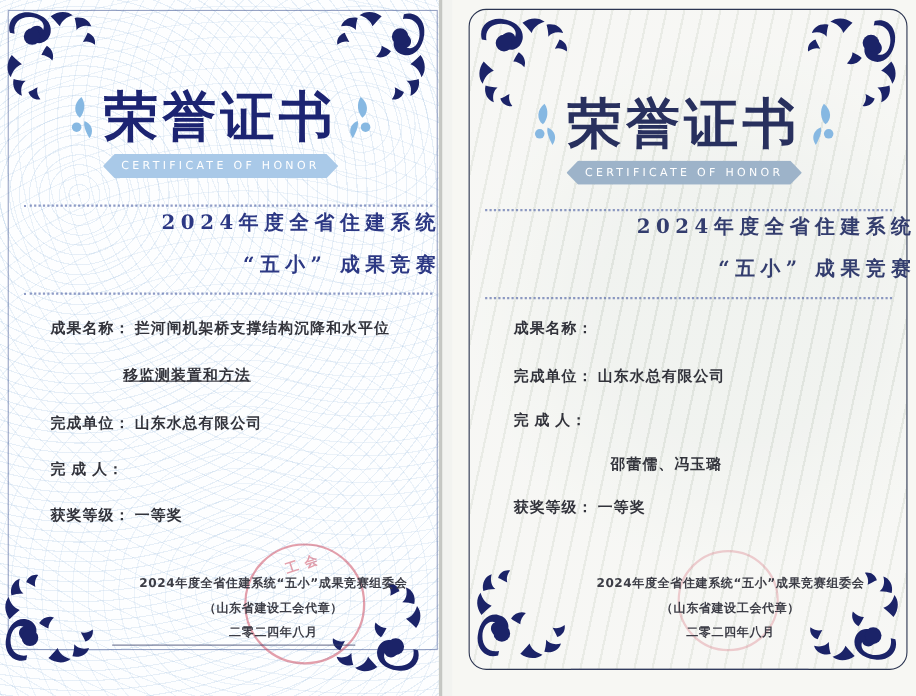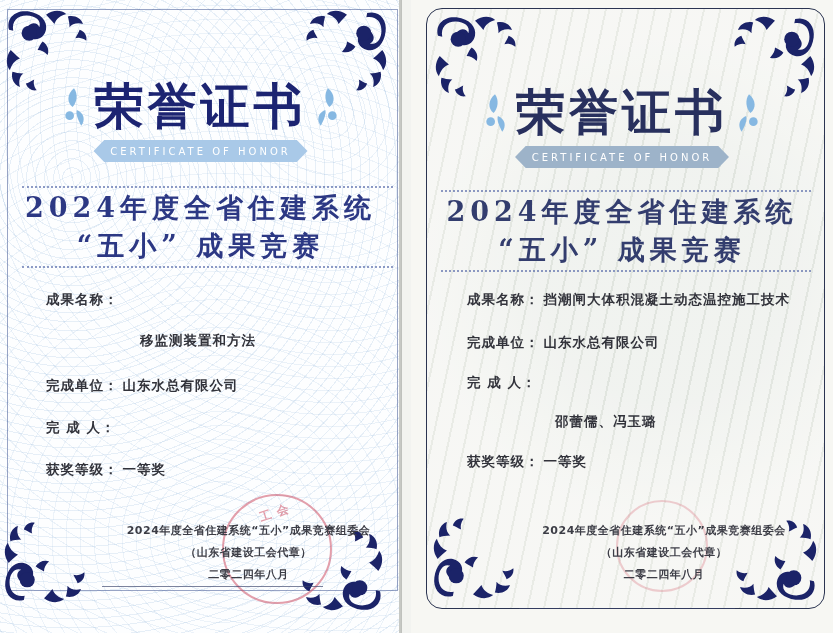--- a/index.html
+++ b/index.html
@@ -57,32 +57,32 @@
     position:absolute;left:50%;transform:translateX(-50%);
     width:214px;height:22px;display:flex;align-items:center;justify-content:center;
     clip-path:polygon(0 50%, 5% 0, 95% 0, 100% 50%, 95% 100%, 5% 100%);
   }
   .banner-left{background:#a9c9e8;}
   .banner-right{background:#9db3c9;}
   .banner span{color:#ffffff;font-size:10px;letter-spacing:3px;font-weight:500;}
   
   .dashline{position:absolute;height:0;border-top:2px dotted rgba(70,90,160,.6);}
   .sub{
-    position:absolute;left:0;right:0;text-align:center;
+    position:absolute;left:0;right:0;text-align:right;
     font-family:"DejaVu Serif","Liberation Serif",serif;
-    font-weight:700;color:#2c3884;font-size:27px;letter-spacing:5px;line-height:1;
+    font-weight:700;color:#2c3884;font-size:18px;letter-spacing:5px;line-height:1;
   }
   .photo-right .sub{color:#333d6e;}
   
   .fieldline{
     position:absolute;display:flex;
     font-family:"DejaVu Serif","Liberation Serif",serif;
     font-weight:700;color:#32333b;font-size:13.5px;letter-spacing:1px;line-height:1.35;
   }
-  .fieldline .lbl{flex:0 0 auto;margin-right:4px;}
+  .fieldline .lbl{flex:0 0 auto;margin-right:4px;font-family:Liberation Serif, serif;}
   .contline{
     position:absolute;
     font-family:"DejaVu Serif","Liberation Serif",serif;
     font-weight:700;color:#32333b;font-size:13.5px;letter-spacing:1px;
   }
   
   .footer{
     position:absolute;left:16px;right:0;text-align:center;
     font-size:11px;font-weight:700;color:#3c3d46;line-height:2.0;letter-spacing:.5px;
   }
@@ -173,22 +173,23 @@
     <span>CERTIFICATE OF HONOR</span>
   </div>
 
   <div class="dashline" style="left:22px;right:8px;top:186px;"></div>
   <div class="sub" style="top:194px;">2024年度全省住建系统</div>
   <div class="sub" style="top:232px;">“五小” 成果竞赛</div>
   <div class="dashline" style="left:22px;right:8px;top:266px;"></div>
 
   <div class="fieldline" style="left:46px;top:290px;">
     <span class="lbl">成果名称：</span>
-  </div>
-  <div class="contline" style="left:140px;top:332px;">移监测装置和方法</div>
+    <span>拦河闸机架桥支撑结构沉降和水平位</span>
+  </div>
+  <div class="contline" style="left:112px;top:332px;text-decoration:underline;">移监测装置和方法</div>
   <div class="fieldline" style="left:46px;top:376px;">
     <span class="lbl">完成单位：</span>
     <span>山东水总有限公司</span>
   </div>
   <div class="fieldline" style="left:46px;top:418px;">
     <span class="lbl">完 成 人：</span>
   </div>
   <div class="fieldline" style="left:46px;top:460px;">
     <span class="lbl">获奖等级：</span>
     <span>一等奖</span>
@@ -248,21 +249,20 @@
     <span>CERTIFICATE OF HONOR</span>
   </div>
 
   <div class="dashline" style="left:30px;right:22px;top:190px;"></div>
   <div class="sub" style="top:198px;">2024年度全省住建系统</div>
   <div class="sub" style="top:236px;">“五小” 成果竞赛</div>
   <div class="dashline" style="left:30px;right:22px;top:270px;"></div>
 
   <div class="fieldline" style="left:56px;top:290px;">
     <span class="lbl">成果名称：</span>
-    <span>挡潮闸大体积混凝土动态温控施工技术</span>
   </div>
   <div class="fieldline" style="left:56px;top:333px;">
     <span class="lbl">完成单位：</span>
     <span>山东水总有限公司</span>
   </div>
   <div class="fieldline" style="left:56px;top:373px;">
     <span class="lbl">完 成 人：</span>
   </div>
   <div class="contline" style="left:144px;top:413px;">邵蕾儒、冯玉璐</div>
   <div class="fieldline" style="left:56px;top:452px;">

